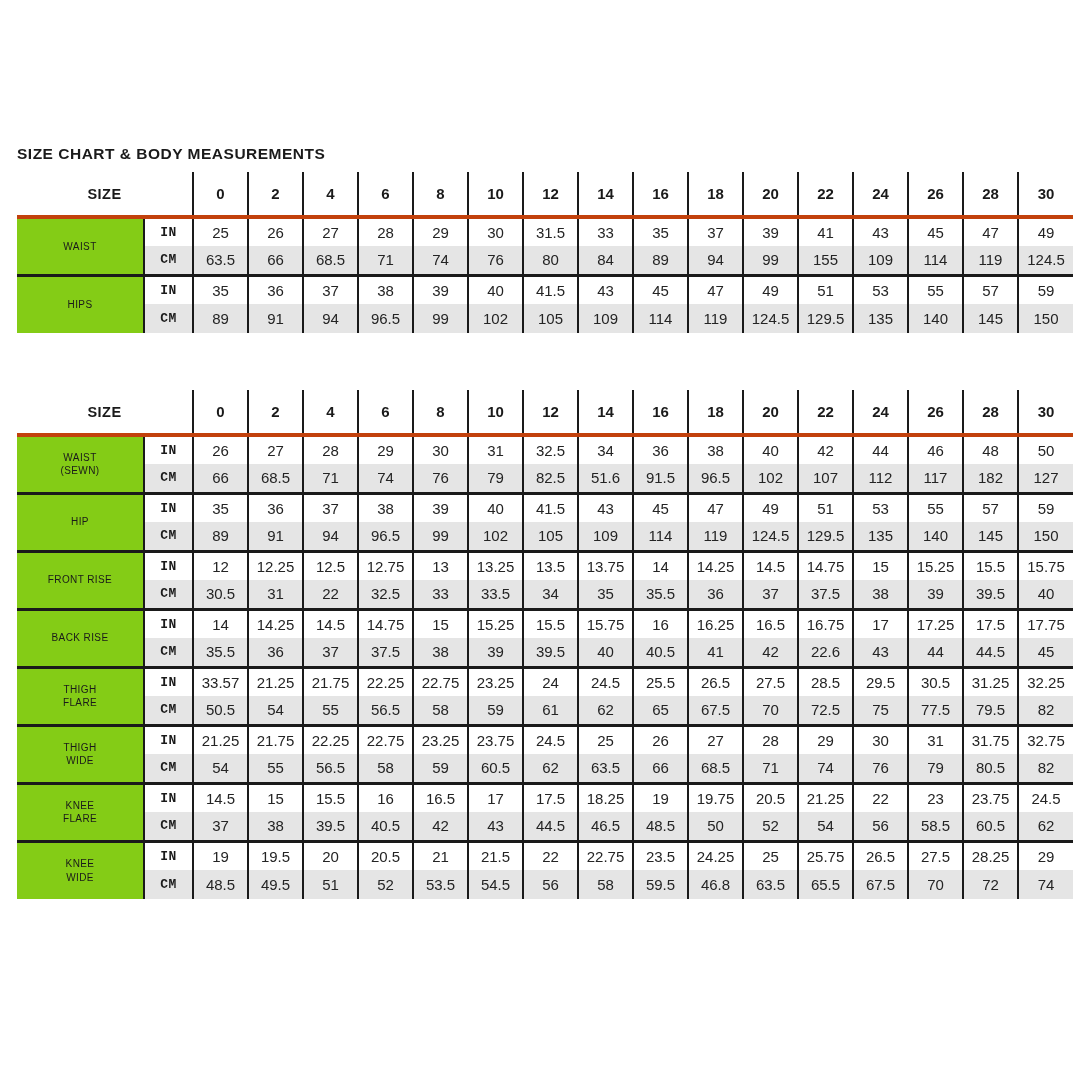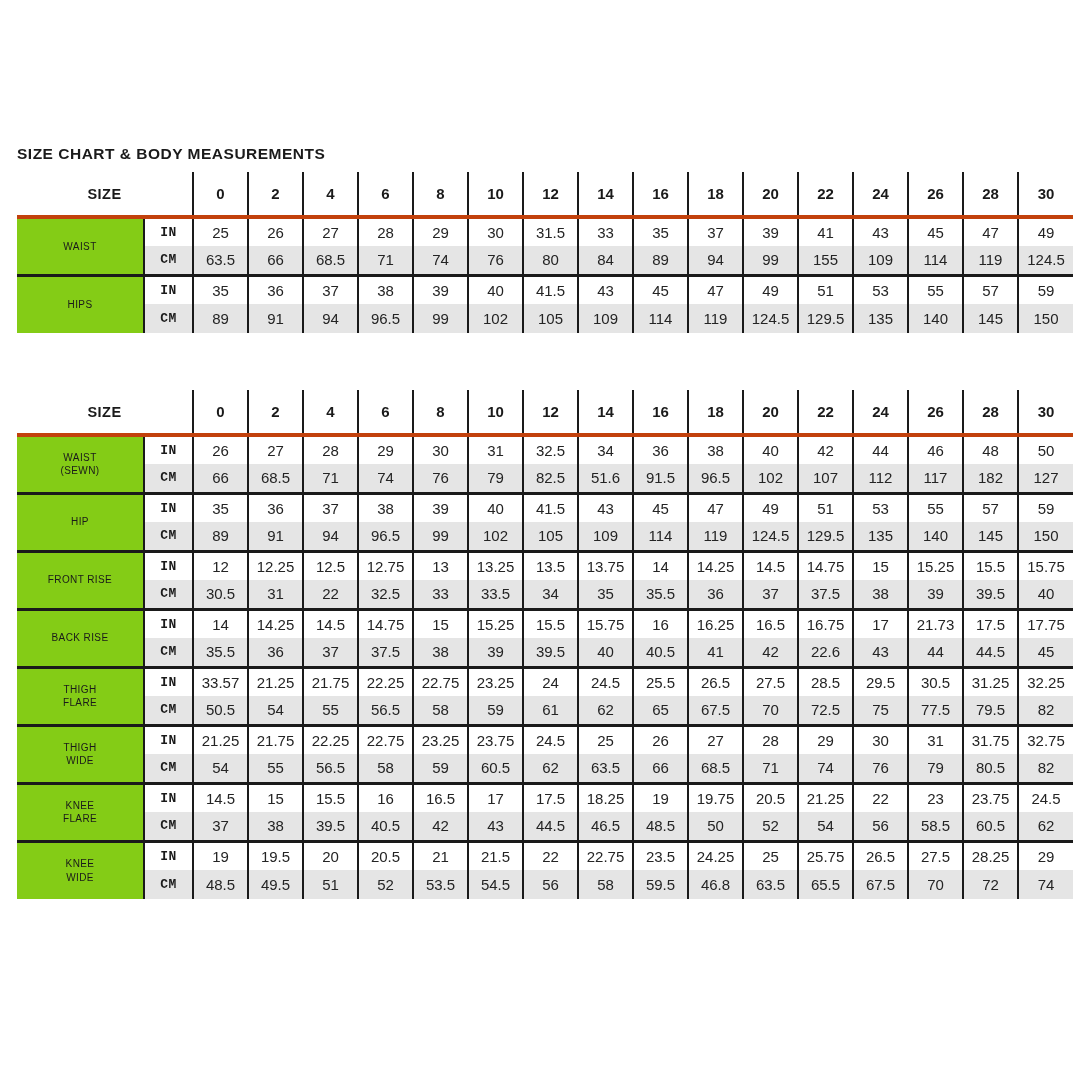--- a/index.html
+++ b/index.html
@@ -388,21 +388,21 @@
             <td>14.75</td>
             <td>15</td>
             <td>15.25</td>
             <td>15.5</td>
             <td>15.75</td>
             <td>16</td>
             <td>16.25</td>
             <td>16.5</td>
             <td>16.75</td>
             <td>17</td>
-            <td>21.73</td>
+            <td>17.25</td>
             <td>17.5</td>
             <td>17.75</td>
           </tr>
           <tr class="cm-row">
             <th class="unit-label">CM</th>
             <td>35.5</td>
             <td>36</td>
             <td>37</td>
             <td>37.5</td>
             <td>38</td>

